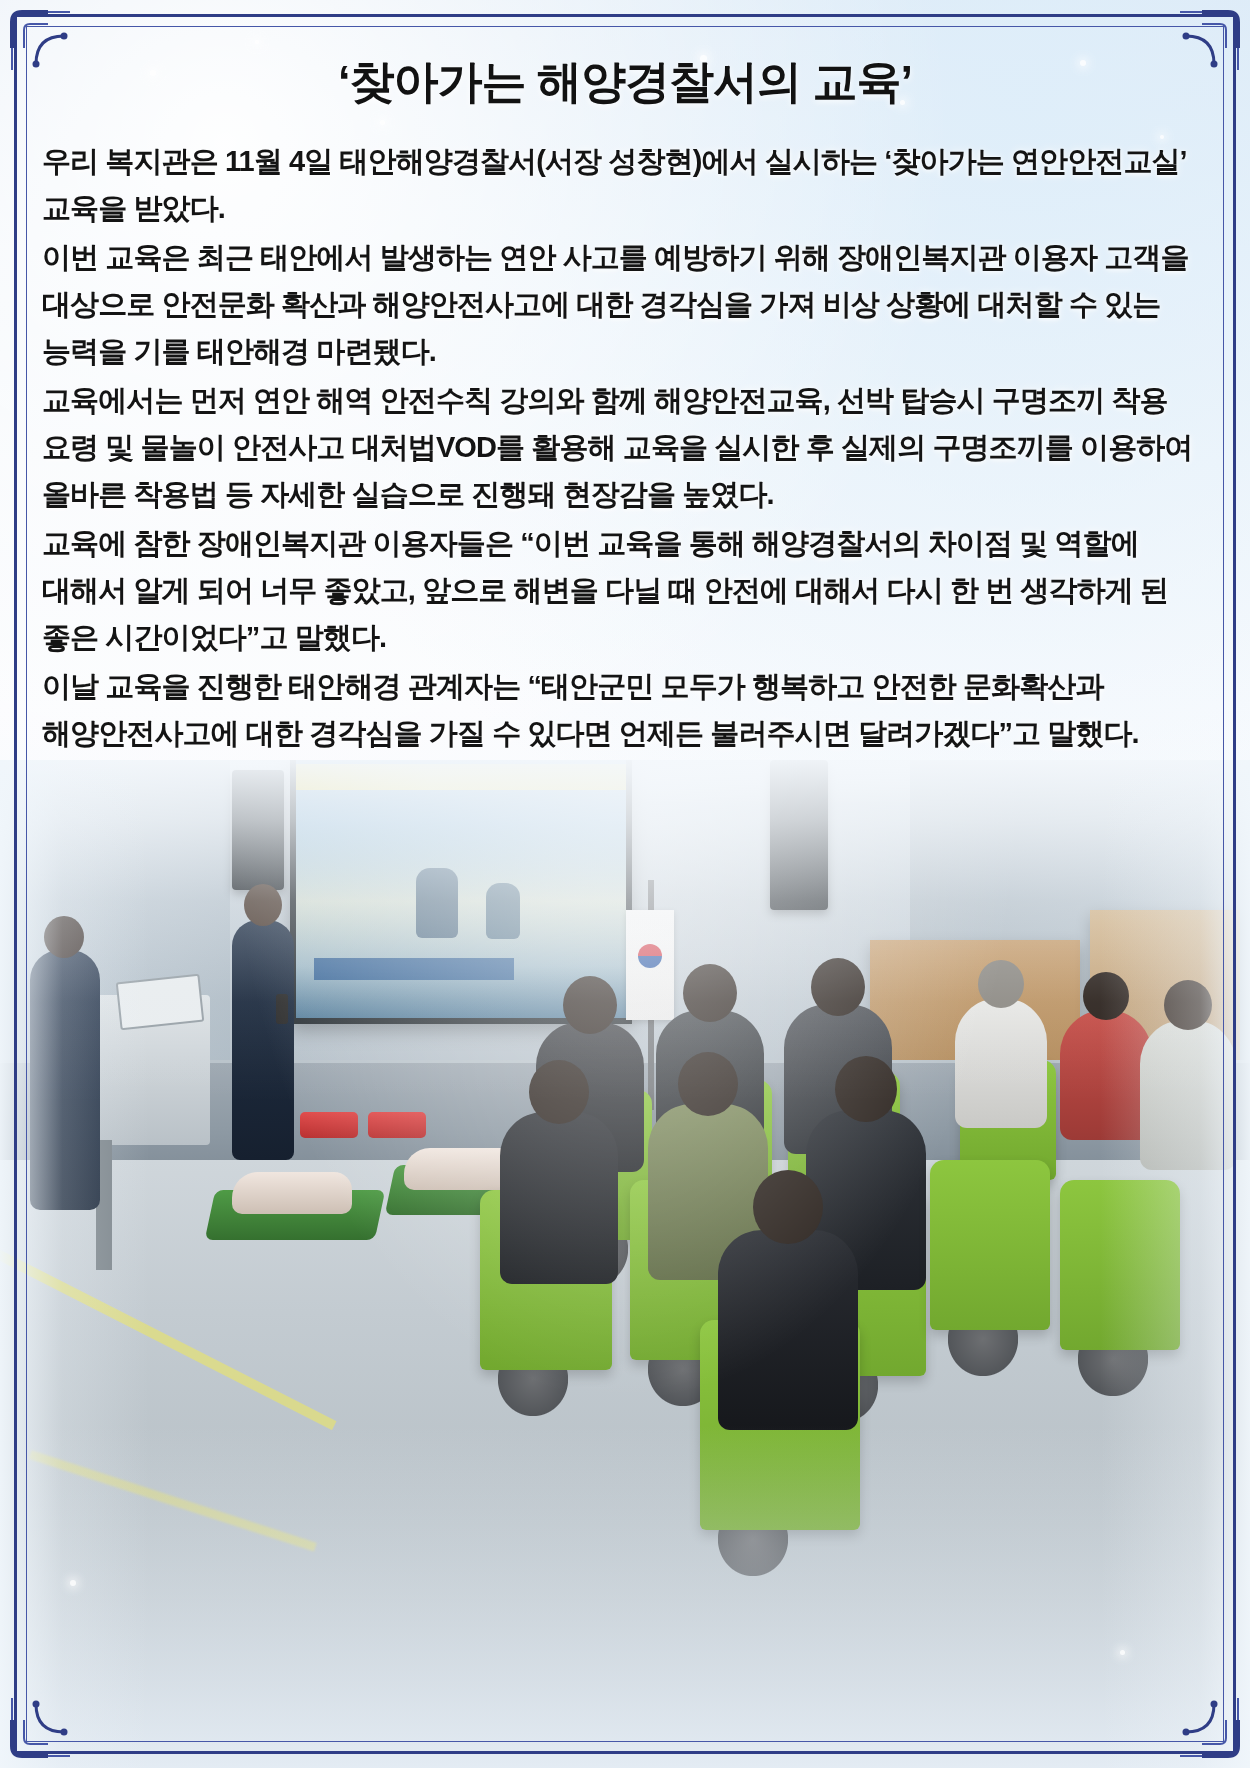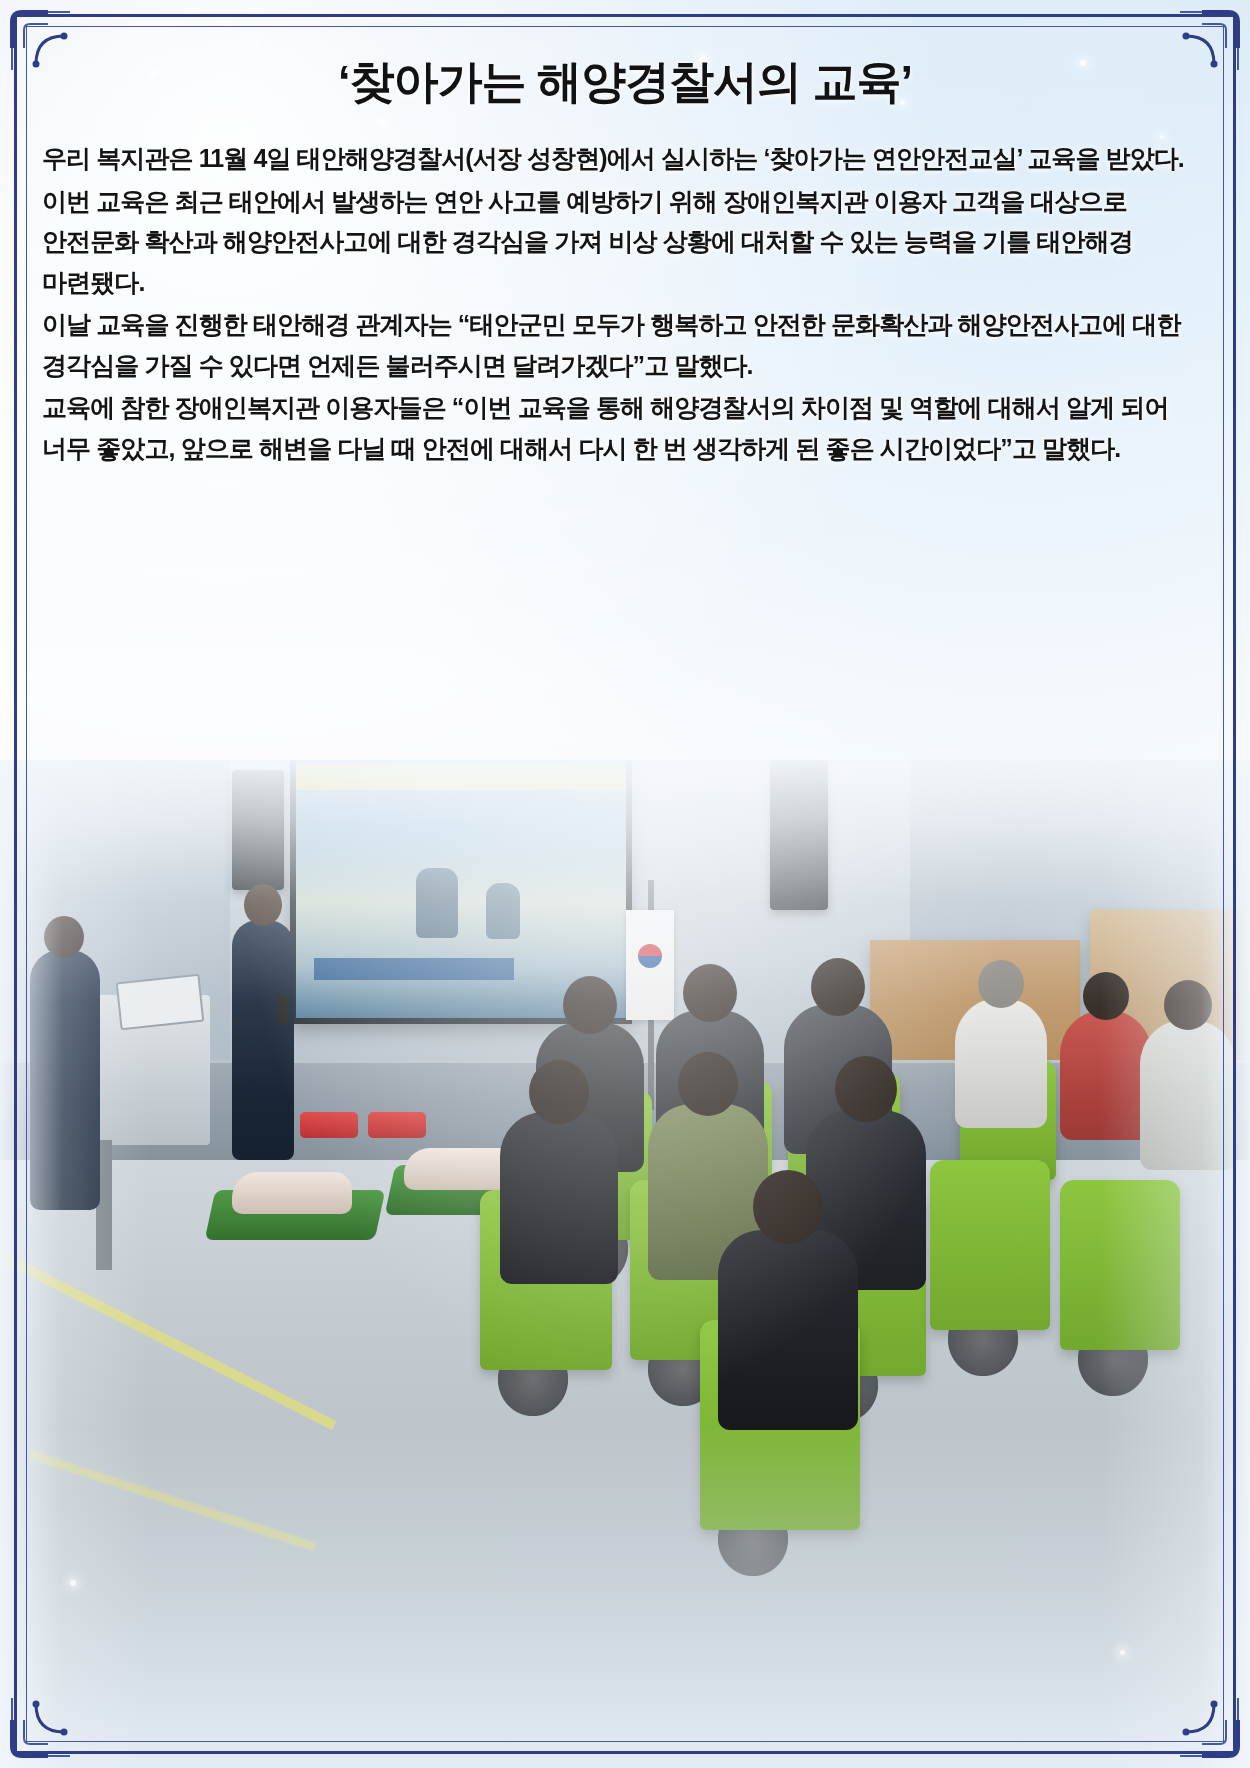--- a/index.html
+++ b/index.html
@@ -251,21 +251,21 @@
     text-align: center;
     font-size: 45px;
     font-weight: 700;
     letter-spacing: -1px;
     color: #121212;
     margin: 8px 0 26px 0;
     text-shadow: 0 2px 6px rgba(255,255,255,0.9);
   }
   .body-text p {
     margin: 0 0 2px 0;
-    font-size: 25px;
+    font-size: 29px;
     line-height: 1.62;
     font-weight: 700;
     color: #141414;
     letter-spacing: -0.9px;
     text-shadow: 0 1px 4px rgba(255,255,255,0.95), 0 0 10px rgba(255,255,255,0.85);
     word-break: keep-all;
   }
 </style>
 </head>
 <body>
@@ -428,18 +428,19 @@
       <path d="M40 4 L62 4" stroke="#4657a8" stroke-width="2"></path>
       <path d="M4 40 L4 62" stroke="#4657a8" stroke-width="2"></path>
     </svg>
   </div>
 
   <div class="content">
     <h1 class="title">‘찾아가는 해양경찰서의 교육’</h1>
     <div class="body-text">
       <p>우리 복지관은 11월 4일 태안해양경찰서(서장 성창현)에서 실시하는 ‘찾아가는 연안안전교실’ 교육을 받았다.</p>
       <p>이번 교육은 최근 태안에서 발생하는 연안 사고를 예방하기 위해 장애인복지관 이용자 고객을 대상으로 안전문화 확산과 해양안전사고에 대한 경각심을 가져 비상 상황에 대처할 수 있는 능력을 기를 태안해경 마련됐다.</p>
+      <p>교육에서는 먼저 연안 해역 안전수칙 강의와 함께 해양안전교육, 선박 탑승시 구명조끼 착용 요령 및 물놀이 안전사고 대처법VOD를 활용해 교육을 실시한 후 실제의 구명조끼를 이용하여 올바른 착용법 등 자세한 실습으로 진행돼 현장감을 높였다.</p>
+      <p>교육에 참한 장애인복지관 이용자들은 “이번 교육을 통해 해양경찰서의 차이점 및 역할에 대해서 알게 되어 너무 좋았고, 앞으로 해변을 다닐 때 안전에 대해서 다시 한 번 생각하게 된 좋은 시간이었다”고 말했다.</p>
       <p>이날 교육을 진행한 태안해경 관계자는 “태안군민 모두가 행복하고 안전한 문화확산과 해양안전사고에 대한 경각심을 가질 수 있다면 언제든 불러주시면 달려가겠다”고 말했다.</p>
-      <p>교육에 참한 장애인복지관 이용자들은 “이번 교육을 통해 해양경찰서의 차이점 및 역할에 대해서 알게 되어 너무 좋았고, 앞으로 해변을 다닐 때 안전에 대해서 다시 한 번 생각하게 된 좋은 시간이었다”고 말했다.</p>
     </div>
   </div>
 
 </div>
 
 </body></html>

